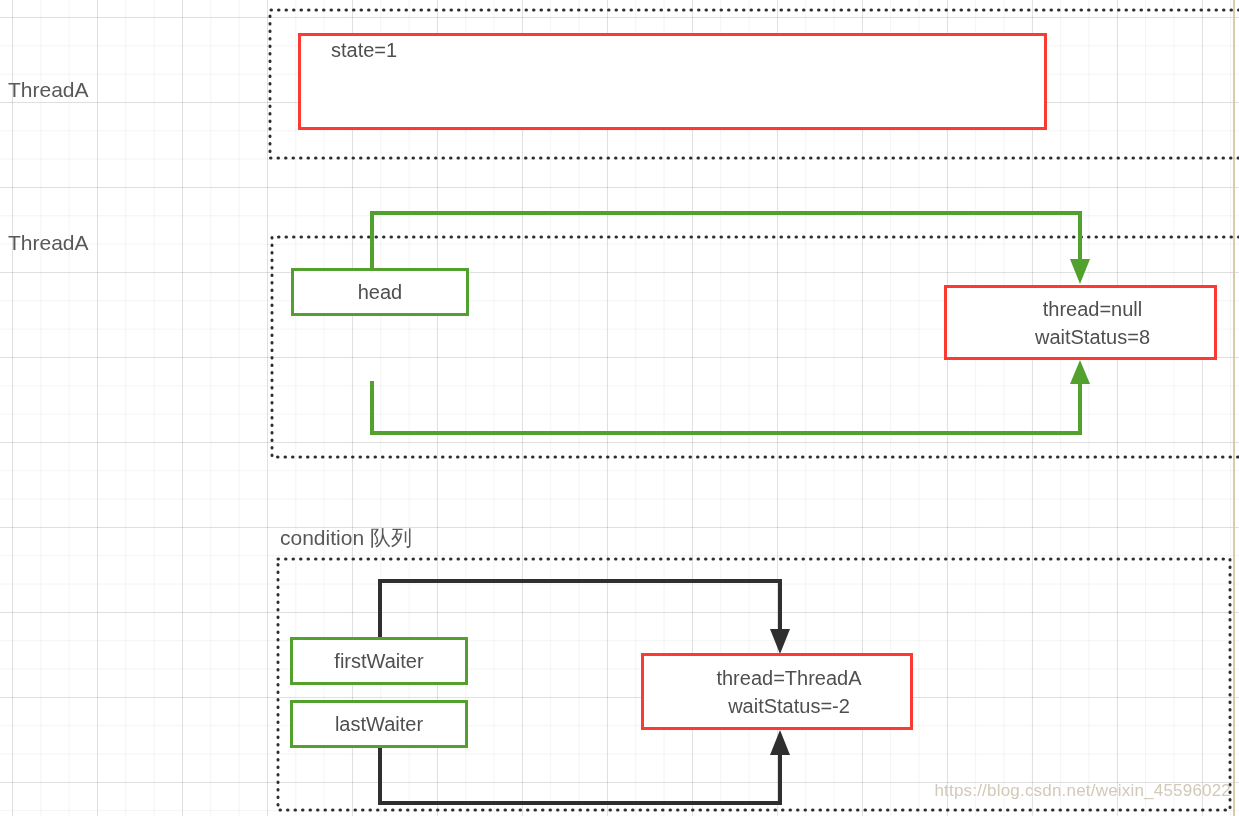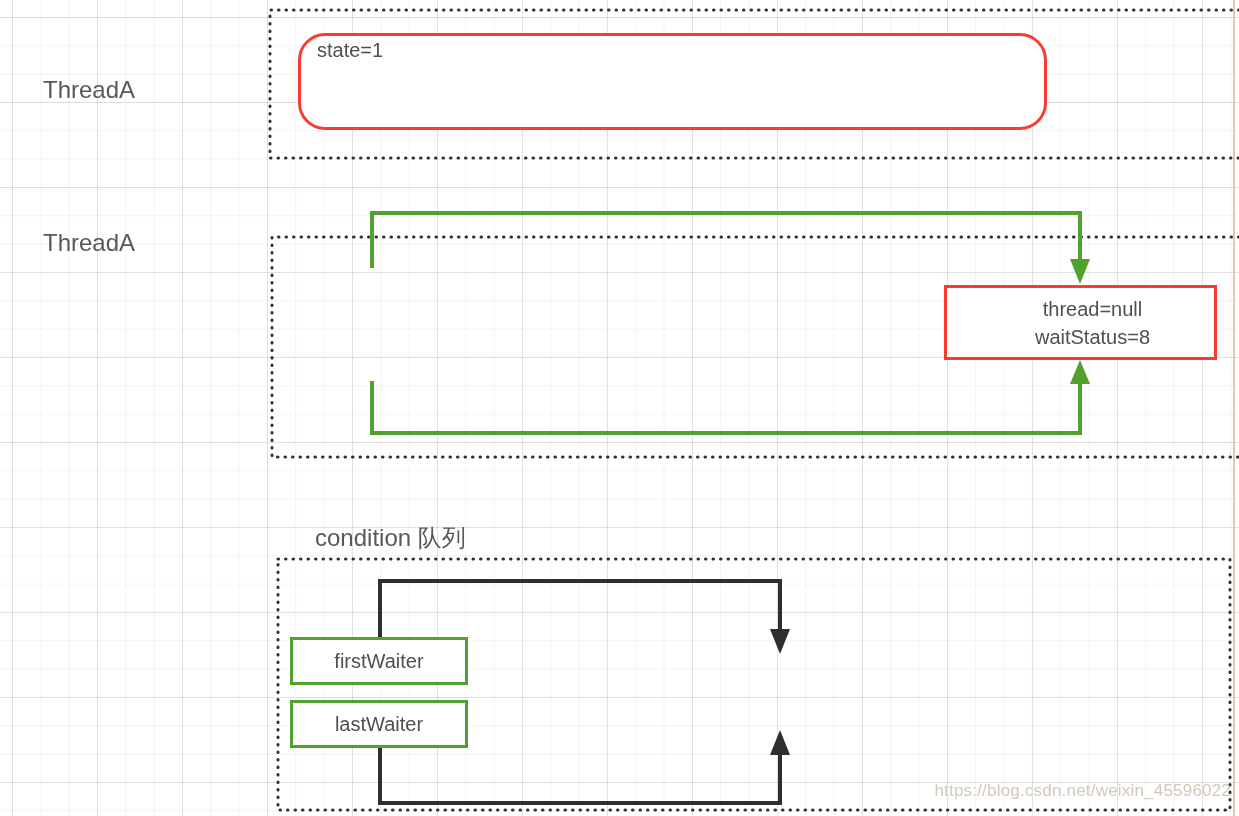--- a/index.html
+++ b/index.html
@@ -24,29 +24,28 @@
       linear-gradient(to right, rgba(0,0,0,0.085) 1px, transparent 1px),
       linear-gradient(to bottom, rgba(0,0,0,0.085) 1px, transparent 1px),
       linear-gradient(to right, rgba(0,0,0,0.045) 1px, transparent 1px),
       linear-gradient(to bottom, rgba(0,0,0,0.045) 1px, transparent 1px);
     background-size:85px 85px,85px 85px,28.33px 28.33px,28.33px 28.33px;
     background-position:12px 17px;
   }
   svg.overlay{position:absolute;left:0;top:0;z-index:1;pointer-events:none;}
   .shape{position:absolute;z-index:2;display:flex;align-items:center;justify-content:center;}
   .label{
-    position:absolute;z-index:2;color:#585858;font-size:24px;line-height:24px;
+    position:absolute;z-index:2;color:#585858;font-size:21px;line-height:24px;
     white-space:nowrap;
-    margin-left:35px;
   }
   .red-box{
     border:3px solid var(--red);background:#ffffff;color:var(--text);
     font-size:20px;line-height:28px;
   }
-  .red-box.left-align{justify-content:space-between;padding-left:16px;border-radius:27px;}
+  .red-box.left-align{justify-content:space-between;padding-left:30px;}
   .red-box.center{text-align:center;flex-direction:column;}
   .green-box{
     border:3px solid var(--green);background:#ffffff;color:var(--text);
     font-size:20px;
   }
   .two-line{display:flex;flex-direction:column;justify-content:center;padding-left:24px;}
   .watermark{
     position:absolute;z-index:3;right:8px;top:781px;
     color:var(--wm);font-size:17px;letter-spacing:.2px;margin-left:36px;
   }
@@ -90,27 +89,32 @@
   </svg>
 
   <div class="label" style="left:8px;top:78px;">ThreadA</div>
   <div class="label" style="left:8px;top:231px;">ThreadA</div>
   <div class="label" style="left:280px;top:526px;">condition 队列</div>
 
   <div class="shape red-box left-align two-line" style="left:298px;top:33px;width:749px;height:97px;align-items:flex-start;">
     <div>state=1</div>
   </div>
 
+  <div class="shape green-box" style="left:291px;top:268px;width:178px;height:48px;">head</div>
 
   <div class="shape red-box center two-line" style="left:944px;top:285px;width:273px;height:75px;">
     <div>thread=null</div>
     <div>waitStatus=8</div>
   </div>
 
   <div class="shape green-box" style="left:290px;top:700px;width:178px;height:48px;">lastWaiter</div>
   <div class="shape green-box" style="left:290px;top:637px;width:178px;height:48px;">firstWaiter</div>
 
+  <div class="shape red-box center two-line" style="left:641px;top:653px;width:272px;height:77px;">
+    <div>thread=ThreadA</div>
+    <div>waitStatus=-2</div>
+  </div>
 
   <div class="watermark">https://blog.csdn.net/weixin_45596022</div>
 
   <div class="page-edge"></div>
 
 </div>
 
 </body></html>

